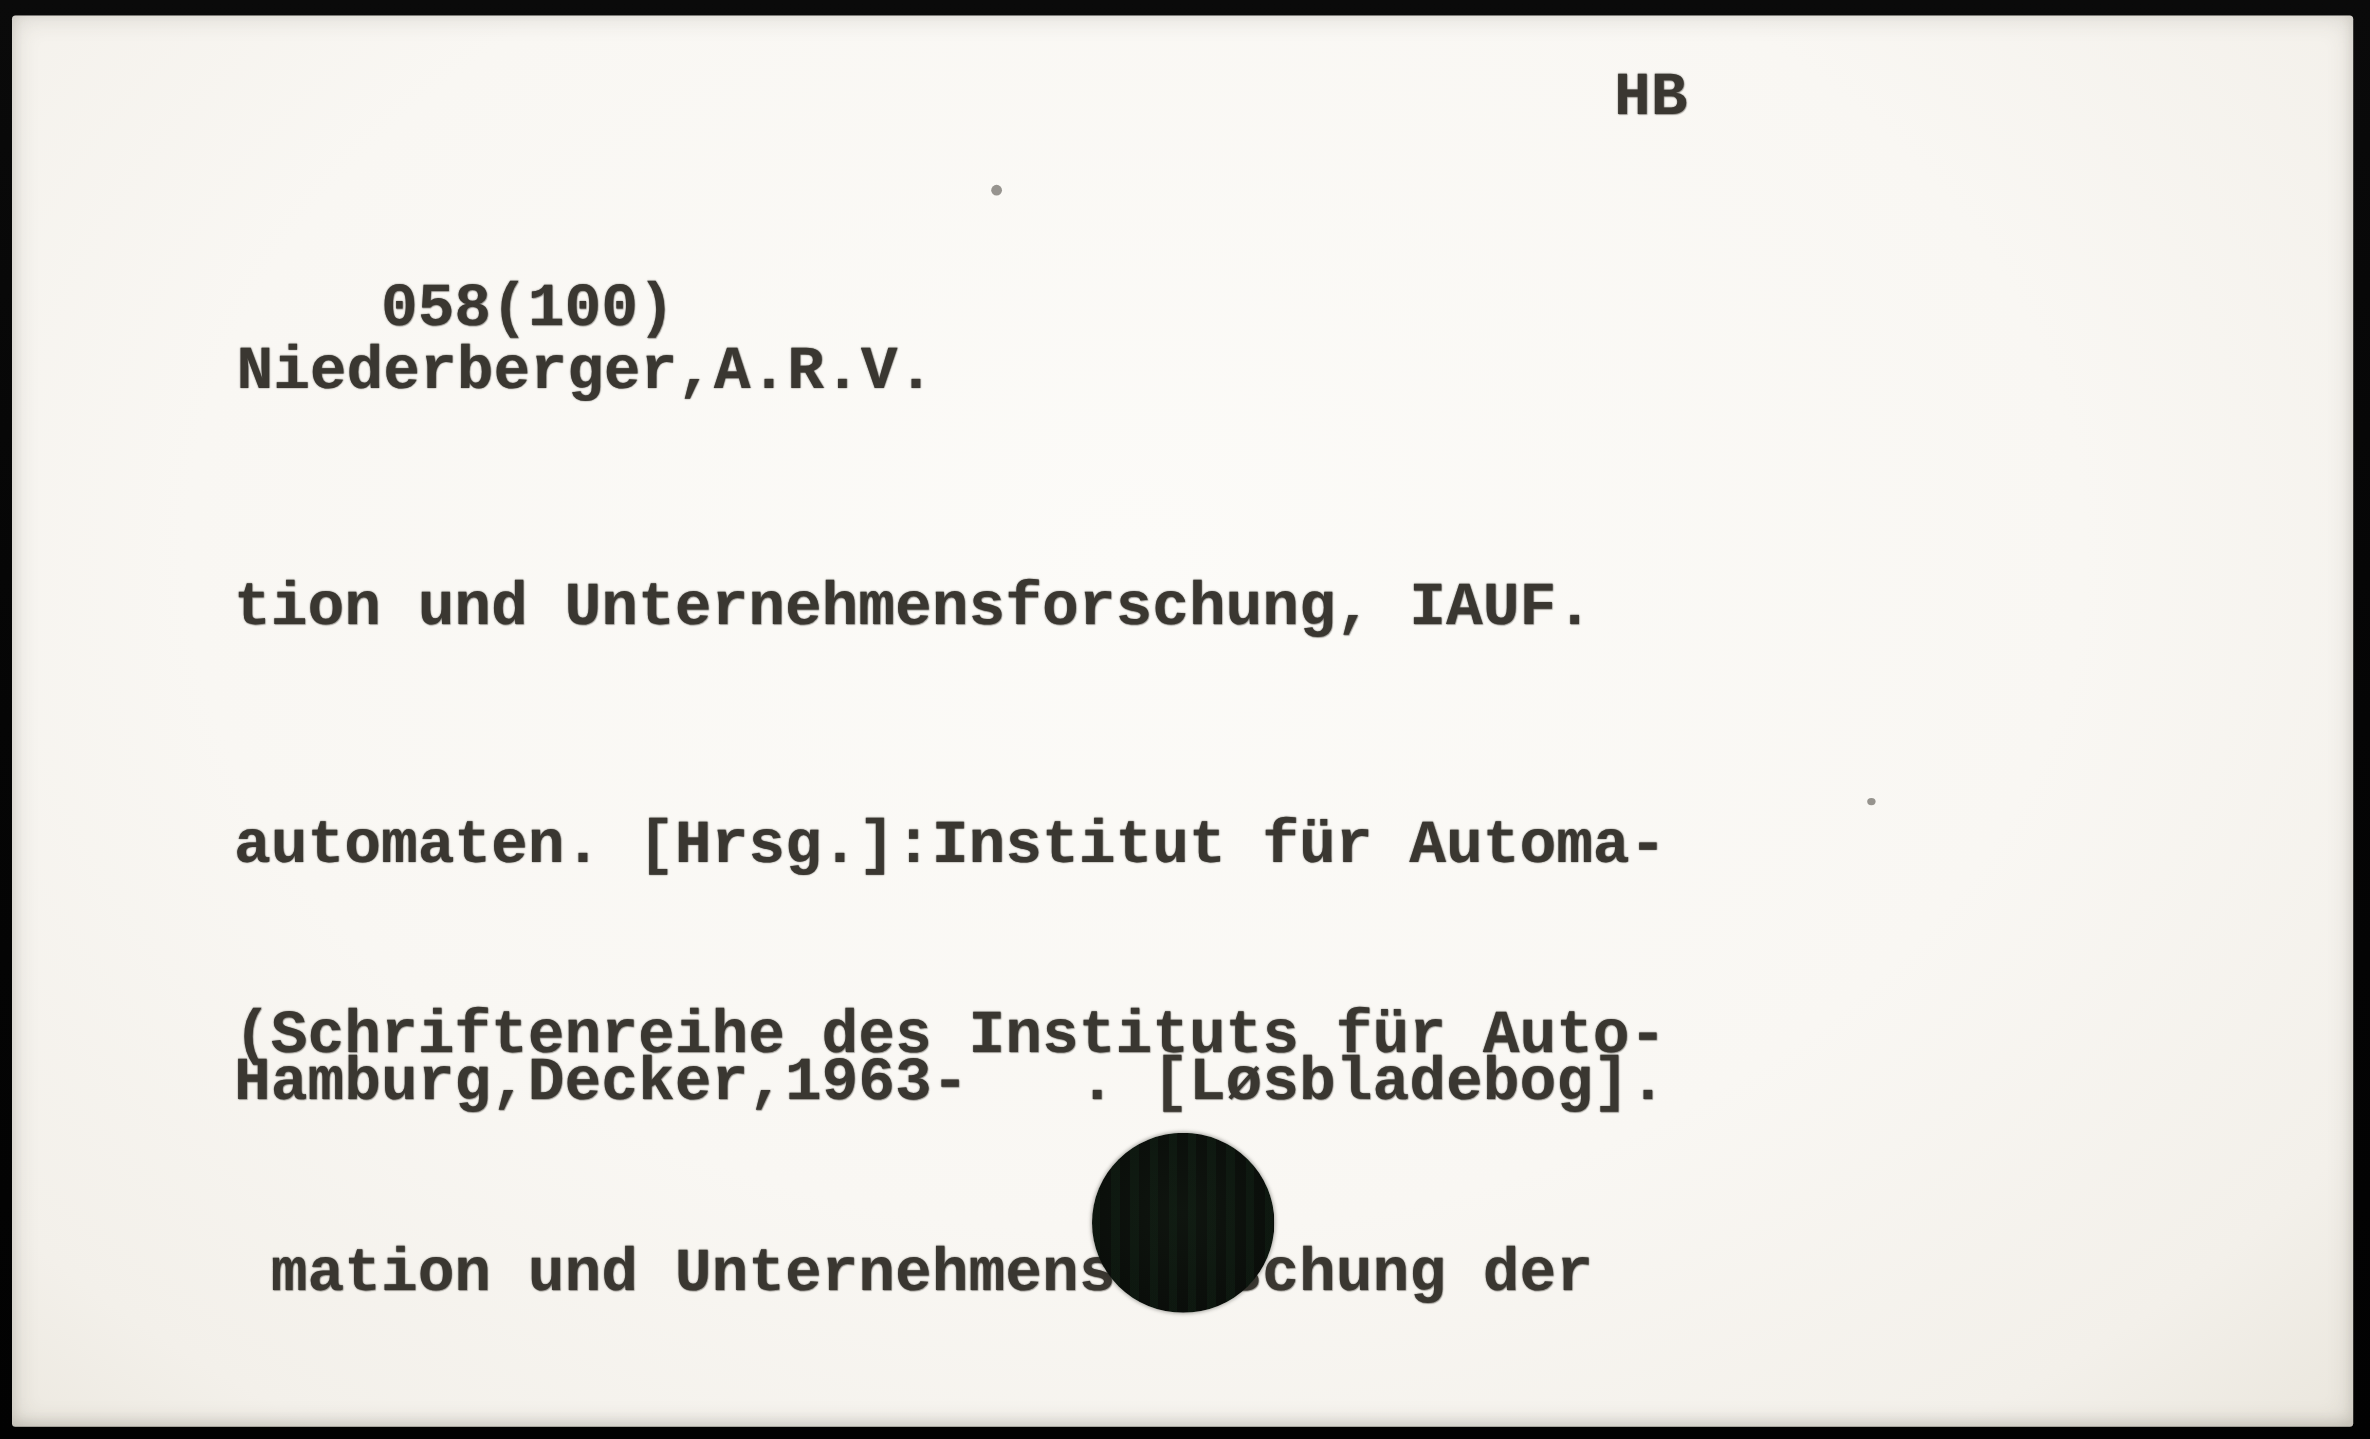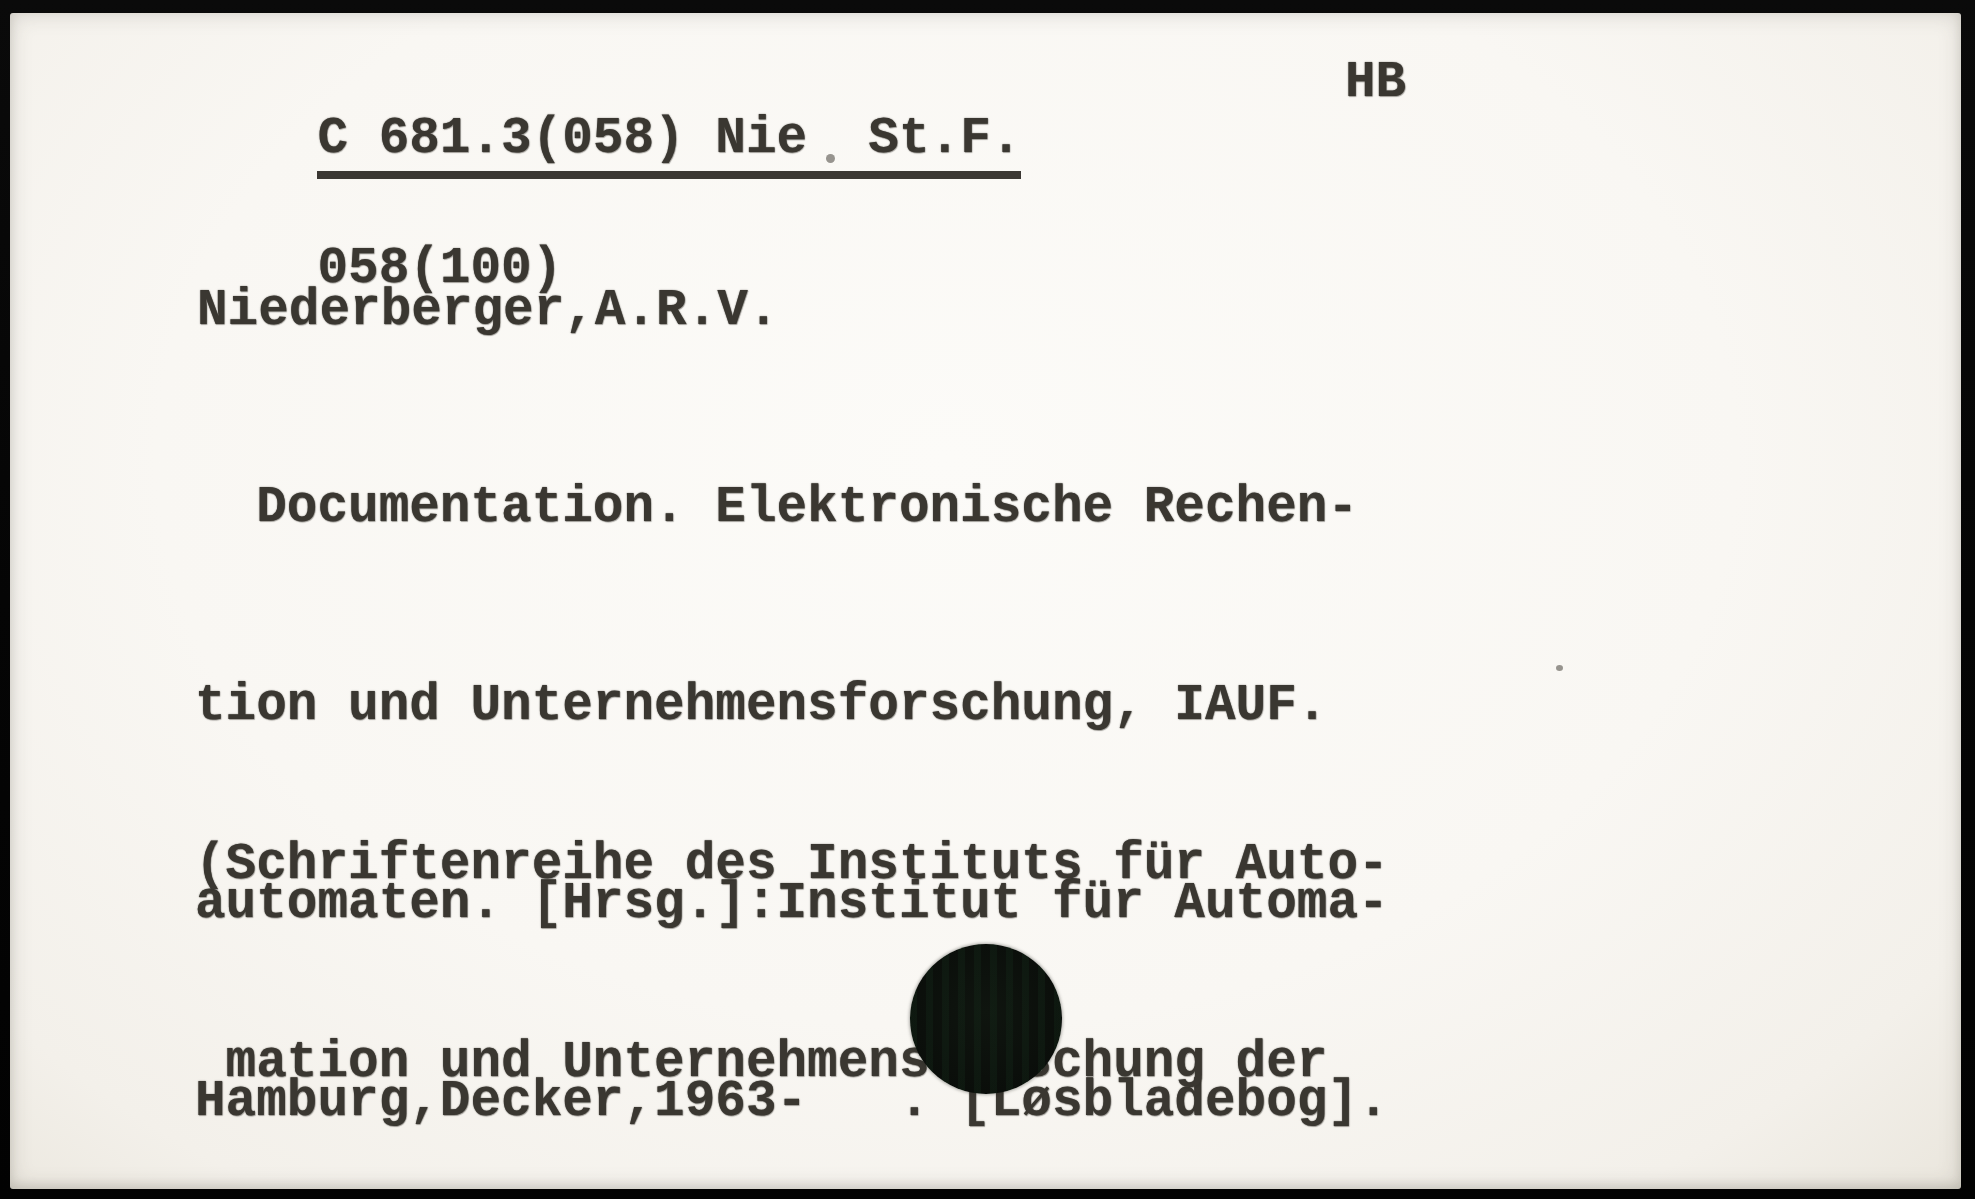--- a/index.html
+++ b/index.html
@@ -66,30 +66,29 @@
   .speck-2 { left: 1546px; top: 652px; width: 7px; height: 6px; }
 </style>
 </head>
 <body>
 
 <div class="scan-bg"></div>
 
 <div class="card">
 
   <div class="tw header-left">
-    <span class="underlined">C 681.3(058) Nie  St.F.</span><br>
+    <br>
     <span>058(100)</span>
   </div>
 
   <div class="tw collection-code">HB</div>
 
   <div class="tw author-line">Niederberger,A.R.V.</div>
 
   <div class="tw body-block">
-    <div>  Documentation. Elektronische Rechen-</div>
     <div>tion und Unternehmensforschung, IAUF.</div>
     <div>automaten. [Hrsg.]:Institut für Automa-</div>
     <div>Hamburg,Decker,1963-   . [Løsbladebog].</div>
     
   </div>
 
   <div class="tw series-block">
     <div>(Schriftenreihe des Instituts für Auto-</div>
     <div> mation und Unternehmensforschung der</div>
     

